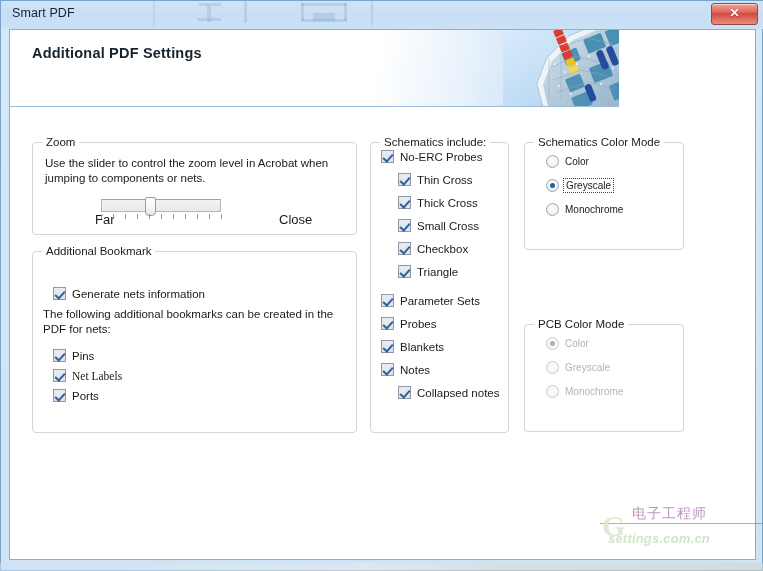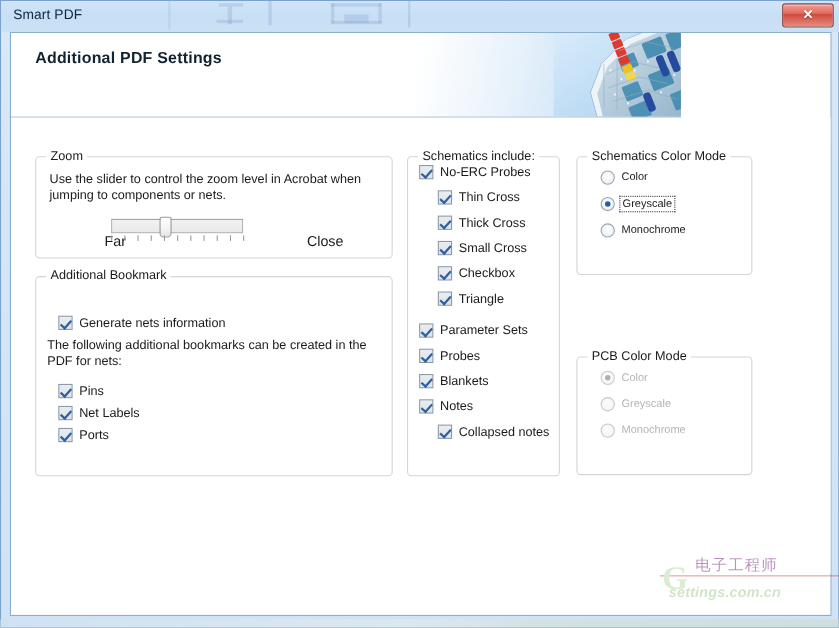--- a/index.html
+++ b/index.html
@@ -480,21 +480,21 @@
           <div class="cbrow" style="left:20px; top:3px;margin-top:32px;">
             <span class="cbox checked"></span>
             <span class="cb-label">Generate nets information</span>
           </div>
           <div class="para bm-para">The following additional bookmarks can be created in the PDF for nets:</div>
           <div id="bookmark-items">
               <div class="cbrow" style="left: 20px; top: 97px; align-items: flex-end;">
                 <span class="cbox checked"></span>
                 <span class="cb-label">Pins</span>
               </div>
-              <div class="cbrow" style="left: 20px; top: 117px;">
+              <div class="cbrow" style="left: 20px; top: 117px; font-family: Liberation Serif, serif;">
                 <span class="cbox checked"></span>
                 <span class="cb-label">Net Labels</span>
               </div>
               <div class="cbrow" style="left: 20px; top: 137px;">
                 <span class="cbox checked"></span>
                 <span class="cb-label">Ports</span>
               </div>
             </div>
         </div>
 

